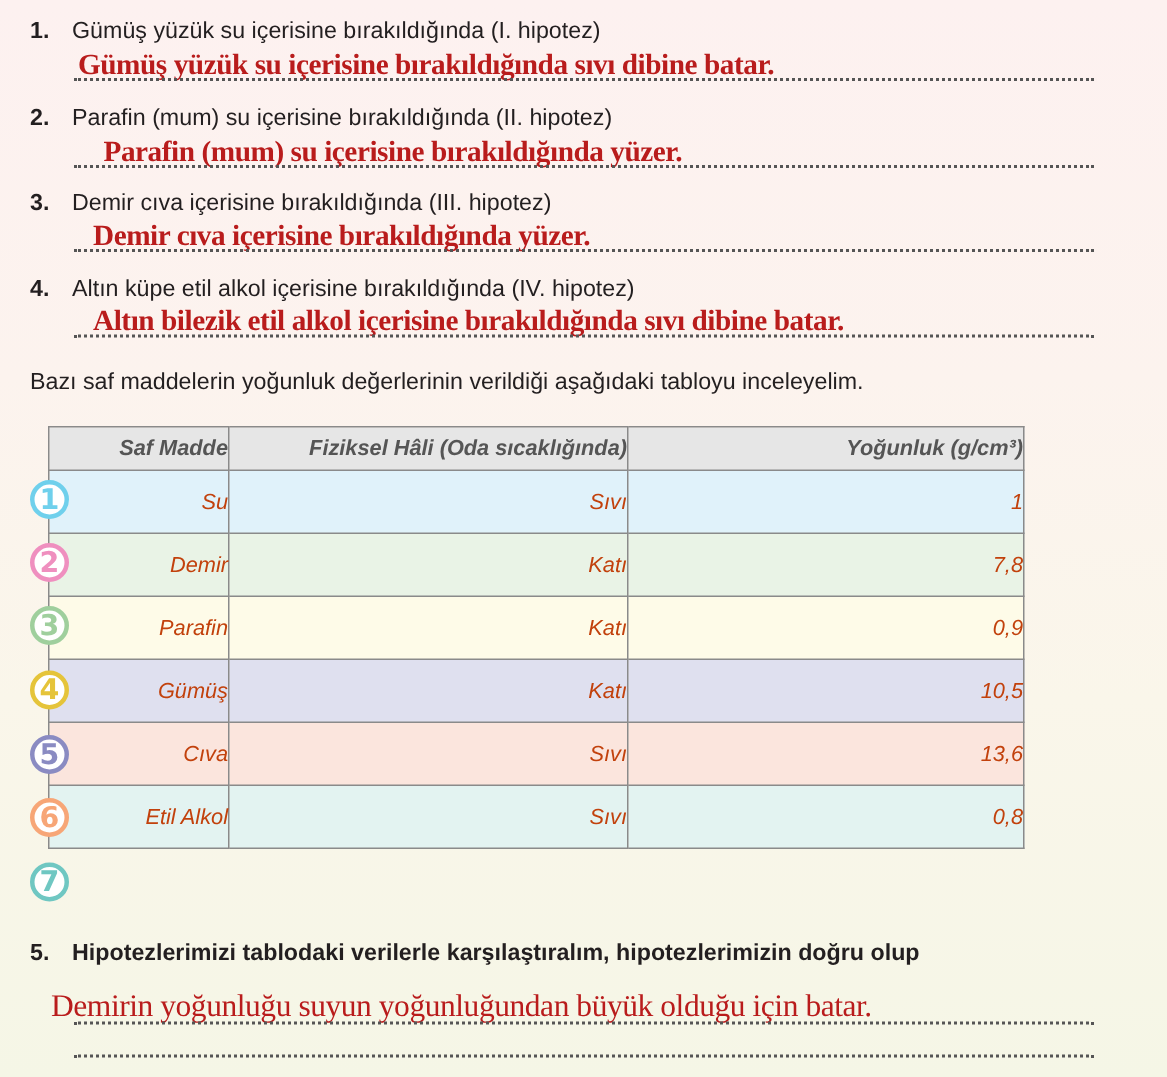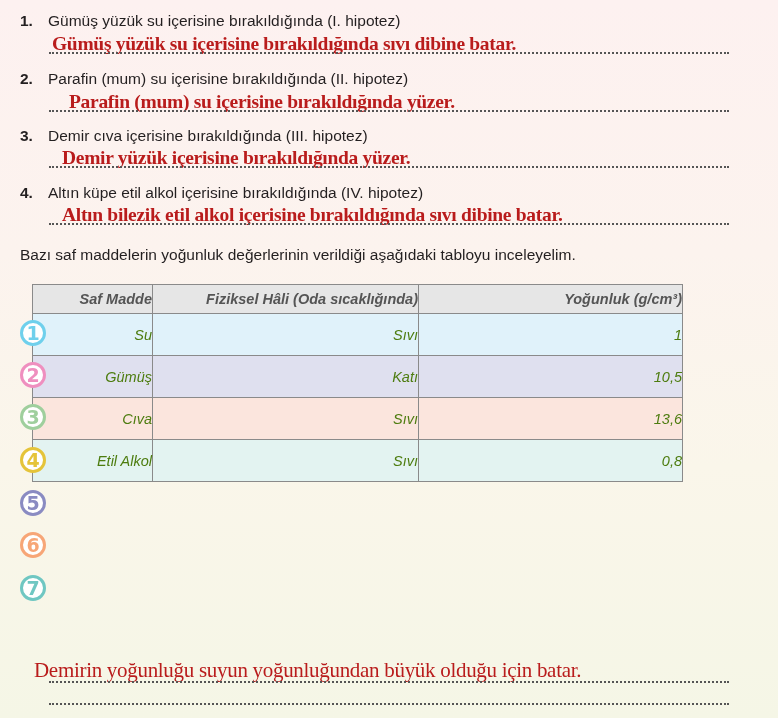--- a/index.html
+++ b/index.html
@@ -21,21 +21,21 @@
     font-family: Liberation Serif, serif; font-size: 19.5px; font-weight: bold;
     letter-spacing: -0.3px; white-space: nowrap; line-height: 22px;
   }
   .intro { position: absolute; left: 20px; top: 246px; font-size: 15.5px; }
   table {
     position: absolute; left: 32px; top: 284px; width: 651px;
     border-collapse: collapse; font-style: italic; font-size: 14.5px;
   }
   th, td { border: 1.5px solid #8a8a8a; text-align: right; padding: 0; }
   th { background: #e6e6e6; color: #555; height: 28px; font-weight: bold; }
-  td { height: 41px; color: #4d7c0f; }
+  td { height: 41px; color: #c2410c; }
   .c1 { width: 119px; } .c2 { width: 265px; margin-left: 45px; }
   .badge {
     position: absolute; left: 20px; width: 26px; height: 26px; border-radius: 50%;
     background: #fff; border: 3px solid; box-sizing: border-box;
     font-family: "DejaVu Sans", sans-serif; font-weight: bold; font-size: 19px;
     display: flex; align-items: center; justify-content: center; line-height: 1;
   }
   .q5 { position: absolute; left: 20px; top: 626px; font-size: 15.5px; font-weight: bold; line-height: 19px; width: 720px; }
   .q5 .num { display: inline-block; width: 28px; }
   .q5 .l2 { padding-left: 28px; }
@@ -48,21 +48,21 @@
   <div class="ans" style="top:33px">Gümüş yüzük su içerisine bırakıldığında sıvı dibine batar.</div>
   <div class="ans-line" style="top:52px"></div>
 </div>
 <div>
   <div class="q" style="top:70px"><span class="num">2.</span><span>Parafin (mum) su içerisine bırakıldığında (II. hipotez)</span></div>
   <div class="ans" style="top:91px;left:69px">Parafin (mum) su içerisine bırakıldığında yüzer.</div>
   <div class="ans-line" style="top:110px"></div>
 </div>
 <div>
   <div class="q" style="top:127px"><span class="num">3.</span><span>Demir cıva içerisine bırakıldığında (III. hipotez)</span></div>
-  <div class="ans" style="top:147px;left:62px">Demir yüzük içerisine bırakıldığında yüzer.</div>
+  <div class="ans" style="top:147px;left:62px">Demir cıva içerisine bırakıldığında yüzer.</div>
   <div class="ans-line" style="top:166px"></div>
 </div>
 <div>
   <div class="q" style="top:184px"><span class="num">4.</span><span>Altın küpe etil alkol içerisine bırakıldığında (IV. hipotez)</span></div>
   <div class="ans" style="top:204px;left:62px">Altın bilezik etil alkol içerisine bırakıldığında sıvı dibine batar.</div>
   <div class="ans-line" style="top:223px"></div>
 </div>
 
 <div class="intro">Bazı saf maddelerin yoğunluk değerlerinin verildiği aşağıdaki tabloyu inceleyelim.</div>
 
@@ -72,20 +72,30 @@
       <th class="c1">Saf Madde</th>
       <th class="c2">Fiziksel Hâli (Oda sıcaklığında)</th>
       <th>Yoğunluk (g/cm³)</th>
     </tr>
   </thead>
   <tbody>
     <tr style="background:#e0f2fa">
       <td>Su</td>
       <td>Sıvı</td>
       <td>1</td>
+    </tr>
+    <tr style="background:#e9f3e6">
+      <td>Demir</td>
+      <td>Katı</td>
+      <td>7,8</td>
+    </tr>
+    <tr style="background:#fefbe8">
+      <td>Parafin</td>
+      <td>Katı</td>
+      <td>0,9</td>
     </tr>
     <tr style="background:#dfe0ef">
       <td>Gümüş</td>
       <td>Katı</td>
       <td>10,5</td>
     </tr>
     <tr style="background:#fbe5dd">
       <td>Cıva</td>
       <td>Sıvı</td>
       <td>13,6</td>
@@ -100,16 +110,17 @@
 
 <div class="badge" style="top:320px;border-color:#6fd0ec;color:#6fd0ec">1</div>
 <div class="badge" style="top:362px;border-color:#ef8fbf;color:#ef8fbf">2</div>
 <div class="badge" style="top:404px;border-color:#9fcf9d;color:#9fcf9d">3</div>
 <div class="badge" style="top:447px;border-color:#e5c43a;color:#e5c43a">4</div>
 <div class="badge" style="top:490px;border-color:#8a8bc2;color:#8a8bc2">5</div>
 <div class="badge" style="top:532px;border-color:#f7a677;color:#f7a677">6</div>
 <div class="badge" style="top:575px;border-color:#6fc7c2;color:#6fc7c2">7</div>
 
 <div class="q5">
+  <div><span class="num">5.</span><span>Hipotezlerimizi tablodaki verilerle karşılaştıralım, hipotezlerimizin doğru olup</span></div>
 </div>
 <div class="ans" style="top:659px;left:34px;font-weight:normal;font-size:21px">Demirin yoğunluğu suyun yoğunluğundan büyük olduğu için batar.</div>
 <div class="ans-line" style="top:681px"></div>
 <div class="ans-line" style="top:703px"></div>
 
 </body></html>

